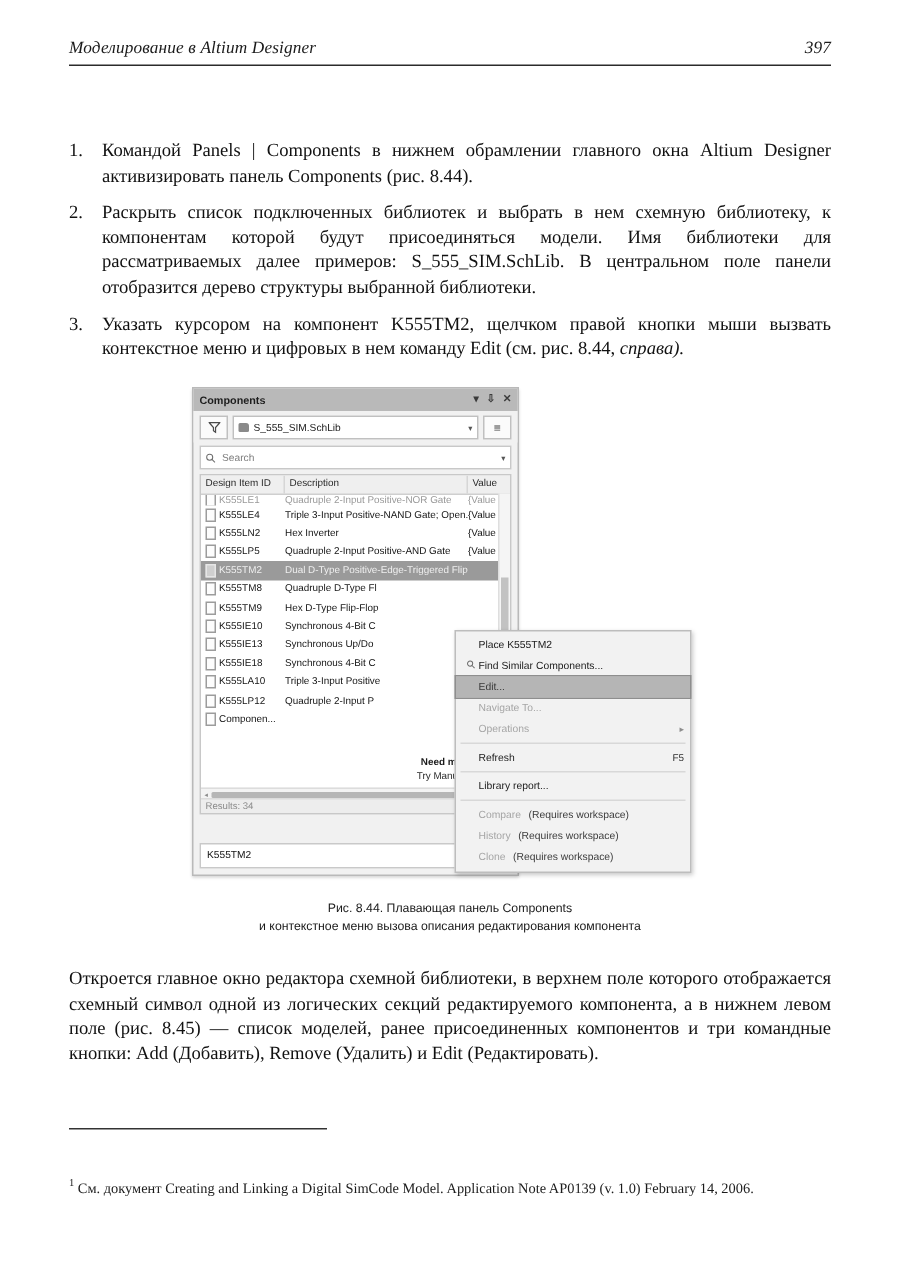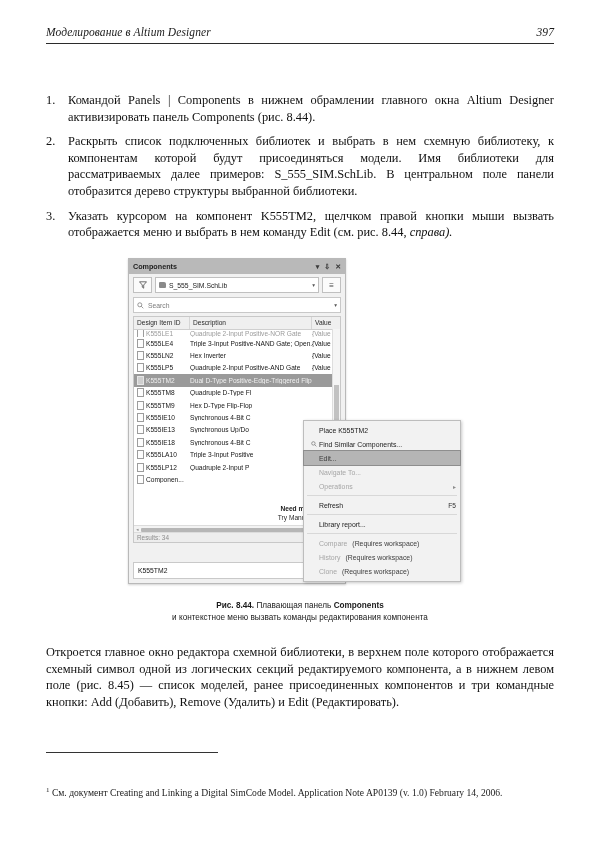--- a/index.html
+++ b/index.html
@@ -364,21 +364,21 @@
     position: absolute;
     left: 46px;
     top: 600px;
     width: 508px;
     text-align: center;
     font-family: "Liberation Sans", sans-serif;
     font-size: 8.2px;
     line-height: 12px;
     color: #1a1a1a;
   }
-  .caption .cb { font-weight: bold; }
+  .caption .cb { font-weight: normal; }
 
   #para-after { top: 644px; }
 
   
   .fn-rule {
     position: absolute;
     left: 46px;
     top: 752px;
     width: 172px;
     height: 1px;
@@ -413,21 +413,21 @@
 
 
   <ol class="steps">
     <li>
       <span class="num">1.</span><span>Командой </span><span class="b">Panels | Components</span><span> в нижнем обрамлении главного окна </span><span class="b">Altium Designer</span><span> активизировать панель </span><span class="b">Components</span><span> (рис. 8.44).</span>
     </li>
     <li>
       <span class="num">2.</span><span>Раскрыть список подключенных библиотек и выбрать в нем схемную библиотеку, к компонентам которой будут присоединяться модели. Имя библиотеки для рассматриваемых далее примеров: </span><span class="b">S_555_SIM.SchLib</span><span>. В центральном поле панели отобразится дерево структуры выбранной библиотеки.</span>
     </li>
     <li>
-      <span class="num">3.</span><span>Указать курсором на компонент K555TM2, щелчком правой кнопки мыши вызвать отображается меню и выбрать в нем команду </span><span class="b">Edit</span><span> (см. рис. 8.44, </span><em>справа).</em>
+      <span class="num">3.</span><span>Указать курсором на компонент K555TM2, щелчком правой кнопки мыши вызвать контекстное меню и цифровых в нем команду </span><span class="b">Edit</span><span> (см. рис. 8.44, </span><em>справа).</em>
     </li>
   </ol>
 
   <div class="figure">
 
     <div class="panel">
 
       <div class="panel-title">
         <span class="ttl">Components</span>
         <span class="ticons">
@@ -624,21 +624,21 @@
         <span>Clone</span>
         <span class="mnote">(Requires workspace)</span>
       </div>
     </div>
   </div>
 
   <div class="caption">
     <div>
       <span class="cb">Рис. 8.44. </span><span>Плавающая панель </span><span class="cb">Components</span>
     </div>
-    <div>и контекстное меню вызвать команды редактирования компонента</div>
+    <div>и контекстное меню вызова описания редактирования компонента</div>
   </div>
 
   <div class="body-block" id="para-after">
     <span>Откроется главное окно редактора схемной библиотеки, в верхнем поле которого отображается схемный символ одной из логических секций редактируемого компонента, а в нижнем левом поле (рис. 8.45) — список моделей, ранее присоединенных компонентов и три командные кнопки: </span><span class="b">Add</span><span> (Добавить), </span><span class="b">Remove</span><span> (Удалить) и </span><span class="b">Edit</span><span> (Редактировать).</span>
   </div>
 
   <div class="fn-rule"></div>
   <div class="footnote">
     <span class="fnum">1</span><span> См. документ Creating and Linking a Digital SimCode Model. Application Note AP0139 (v. 1.0) February 14, 2006.</span>
   </div>

